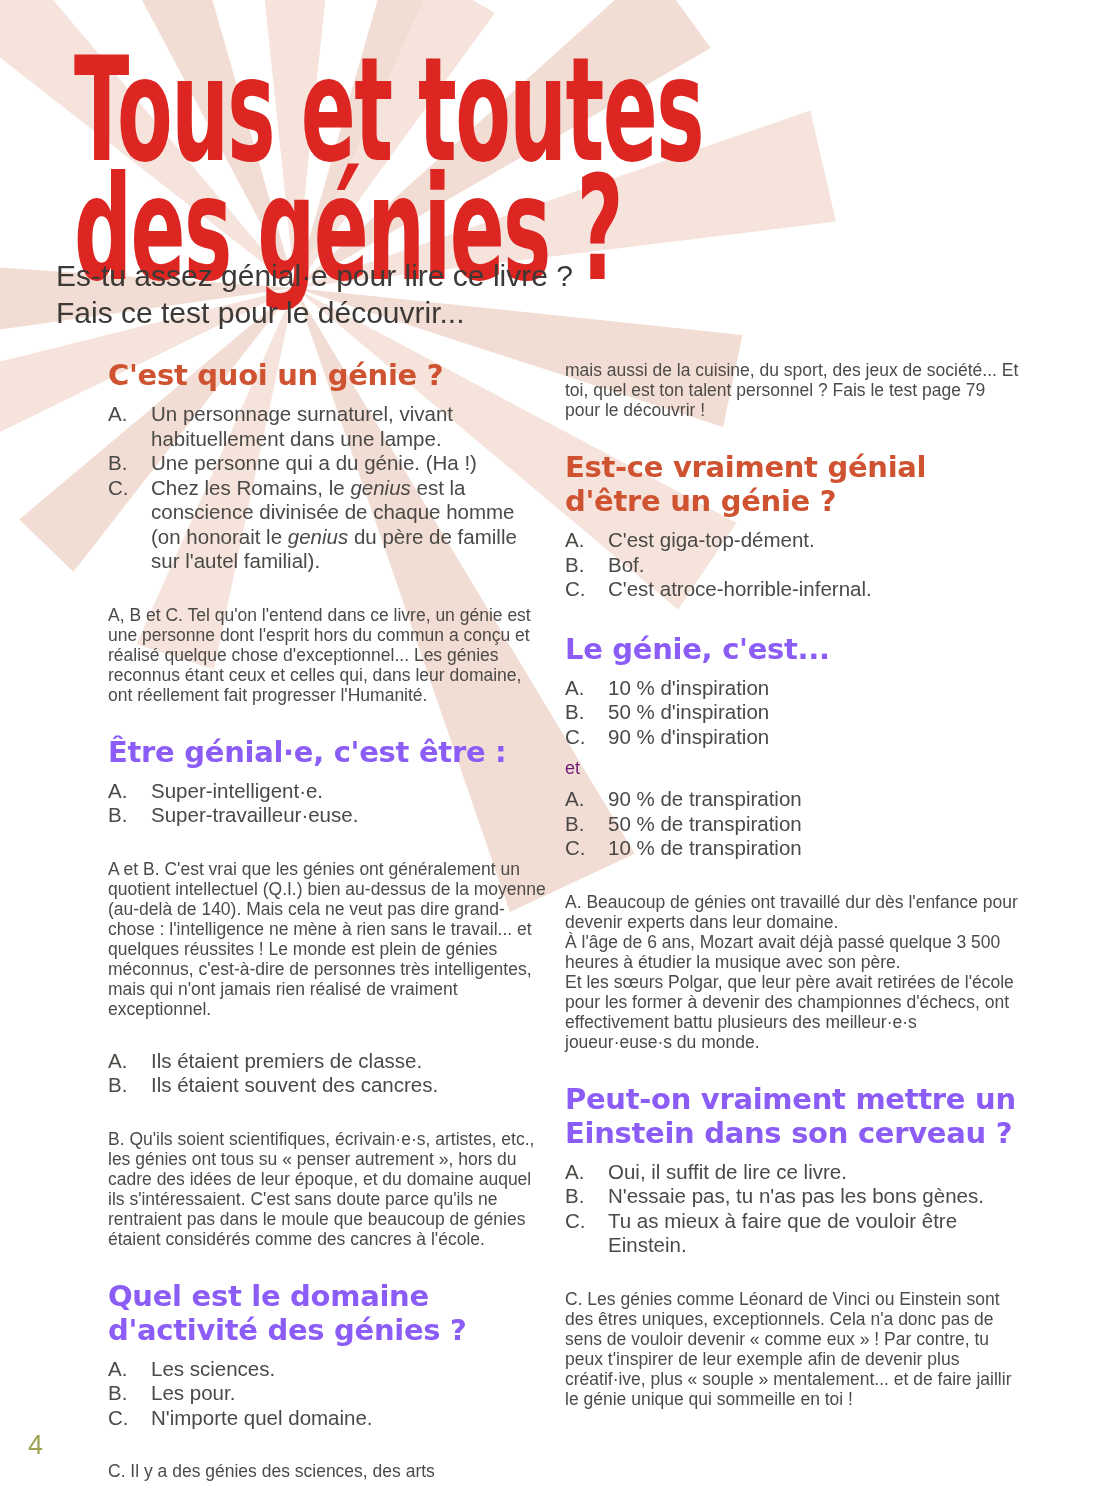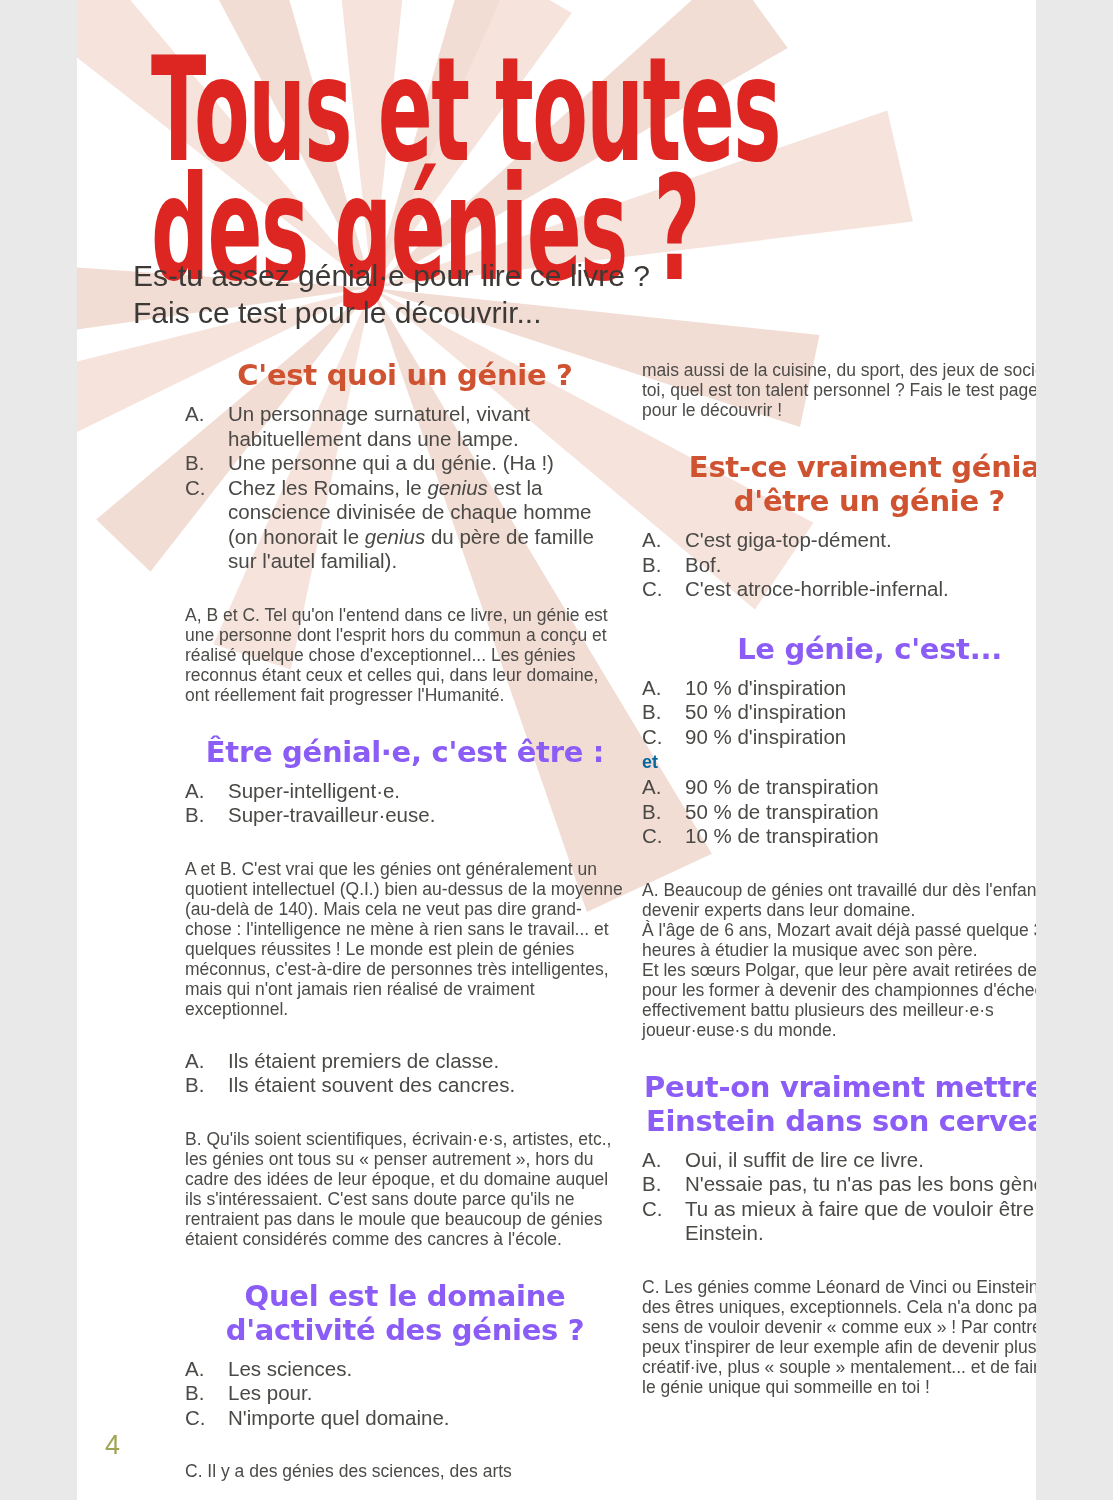--- a/index.html
+++ b/index.html
@@ -1,19 +1,19 @@
 <!DOCTYPE html>
 <html lang="fr"><head>
 <meta charset="utf-8">
 <title>Tous et toutes des génies ?</title>
 <style>
   html,body{margin:0;padding:0;background:#e9e9e9;}
   .page{
     position:relative;
-    width:959px;height:1500px;
+    width:1113px;height:1500px;
     margin:0 auto;
     background:#ffffff;
     overflow:hidden;
     font-family:"Liberation Sans", sans-serif;
   }
   .burst{position:absolute;left:0;top:0;z-index:0;}
   .content{position:relative;z-index:1;}
 
   .title{
     position:absolute;left:74px;top:50px;
@@ -41,36 +41,35 @@
   .col-right{width:455px;}
 
   .section{margin-top:30px;}
   .section:first-child{margin-top:0;}
   .section h3{
     font-family:"DejaVu Sans", sans-serif;
     font-weight:bold;
     font-size:29px;line-height:34px;
     letter-spacing:-0.01em;
     margin:0 0 10px 0;
-    text-align:center;
   }
   .hue-red{color:#cf5330;}
   .hue-gold{color:#8b5cf6;}
 
   .option{
     display:flex;
     font-size:20.5px;line-height:24.5px;
     color:#4a4946;
   }
   .option .letter{width:43px;flex:none;}
   .option .text{flex:1;}
   .connector{
     font-size:18px;line-height:22px;
-    color:#0369a1;margin:2px 0;
-    font-weight:bold;
+    color:#701a75;margin:8px 0;
+    font-weight:normal;
   }
   .answer{
     font-size:17.5px;line-height:20px;
     color:#4c4b48;
     margin:31px 0 0 0;
     white-space:pre-line;
   }
   .lead{margin-top:2px;}
   .page-number{
     position:absolute;left:28px;top:1430px;

